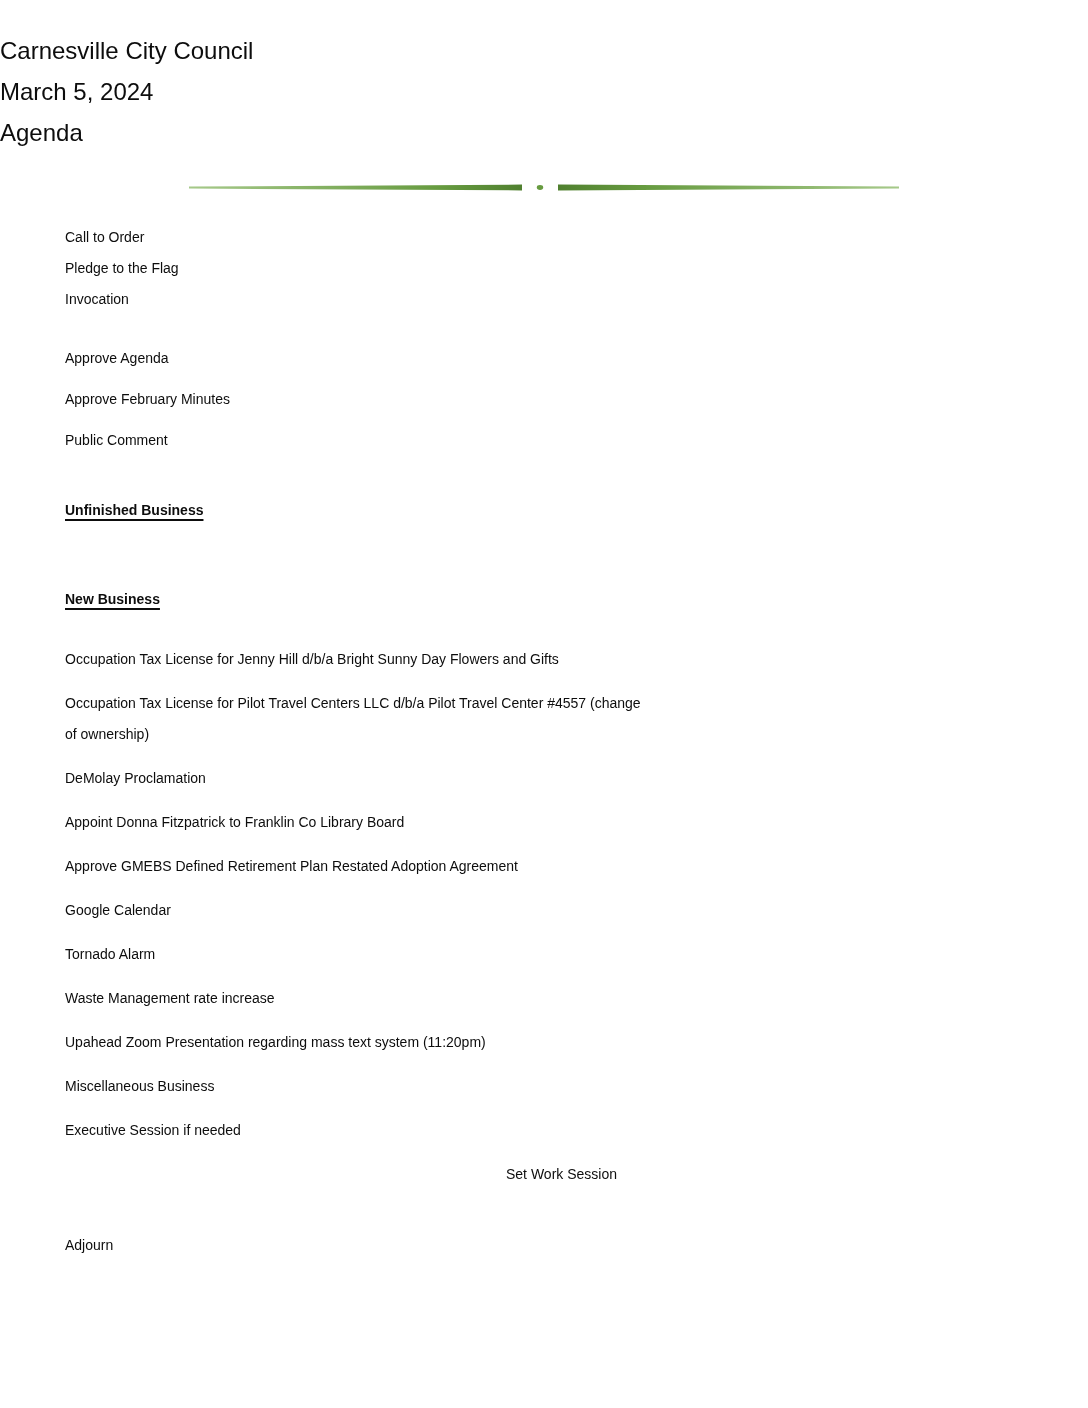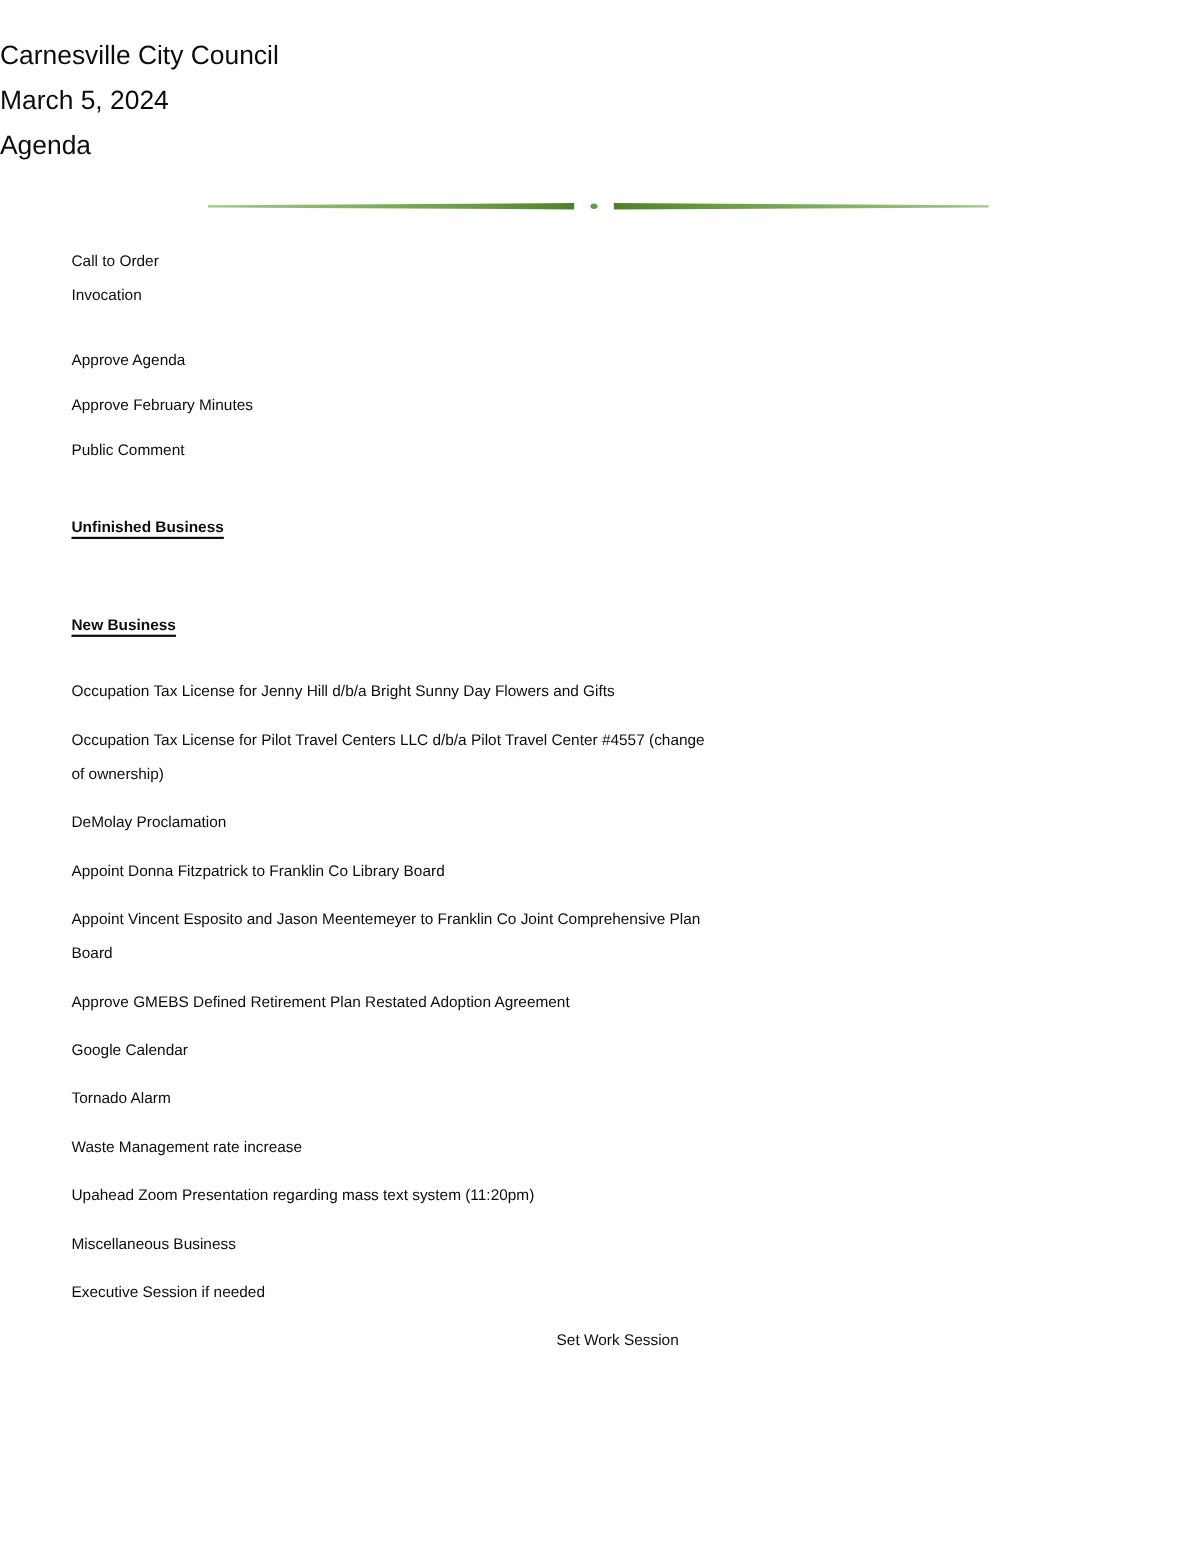--- a/index.html
+++ b/index.html
@@ -81,43 +81,43 @@
       <polygon points="0,3.6 333,1.6 333,7.4 0,5.6" fill="url(#gradLeft)"></polygon>
       <ellipse cx="351" cy="4.5" rx="3.2" ry="2.4" fill="#679b40"></ellipse>
       <polygon points="369,1.6 710,3.6 710,5.6 369,7.4" fill="url(#gradRight)"></polygon>
     </svg>
   </div>
 
   <main class="doc-body">
 
     <div class="opening-block">
       <p>Call to Order</p>
+      <p>Pledge to the Flag</p>
       <p>Invocation</p>
     </div>
 
     <p class="approval">Approve Agenda</p>
     <p class="approval">Approve February Minutes</p>
     <p class="approval-last">Public Comment</p>
 
     <p class="section-heading heading-unfinished">Unfinished Business</p>
 
     <p class="section-heading heading-new">New Business</p>
 
     <p class="agenda-item">Occupation Tax License for Jenny Hill d/b/a Bright Sunny Day Flowers and Gifts</p>
     <p class="agenda-item">Occupation Tax License for Pilot Travel Centers LLC d/b/a Pilot Travel Center #4557 (change
 of ownership)</p>
     <p class="agenda-item">DeMolay Proclamation</p>
     <p class="agenda-item">Appoint Donna Fitzpatrick to Franklin Co Library Board</p>
-    <p class="agenda-item">Appoint Vincent Esposito and Jason Meentemeyer to Franklin Co Joint Comprehensive Plan
-Board</p>
     <p class="agenda-item">Approve GMEBS Defined Retirement Plan Restated Adoption Agreement</p>
     <p class="agenda-item">Google Calendar</p>
     <p class="agenda-item">Tornado Alarm</p>
     <p class="agenda-item">Waste Management rate increase</p>
     <p class="agenda-item">Upahead Zoom Presentation regarding mass text system (11:20pm)</p>
     <p class="agenda-item">Miscellaneous Business</p>
     <p class="agenda-item">Executive Session if needed</p>
     <p class="agenda-item item-last">Set Work Session</p>
 
+    <p class="closing-item">Adjourn</p>
 
   </main>
 
 </div>
 
 </body></html>

